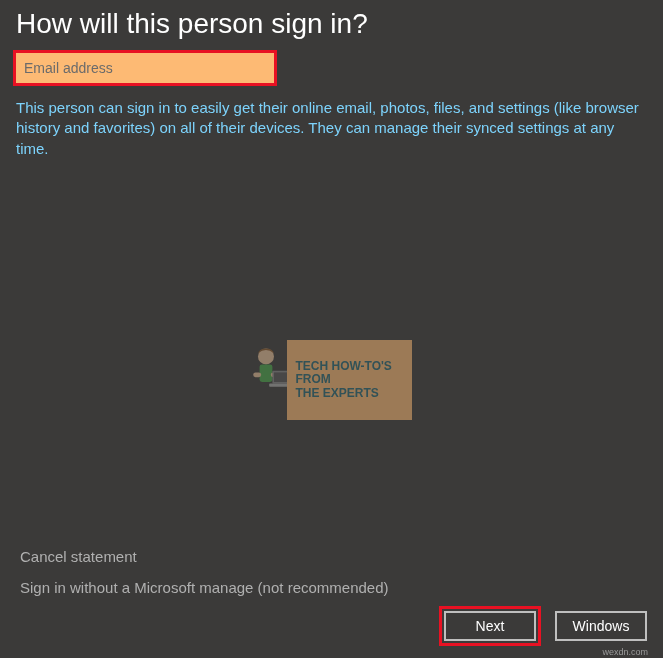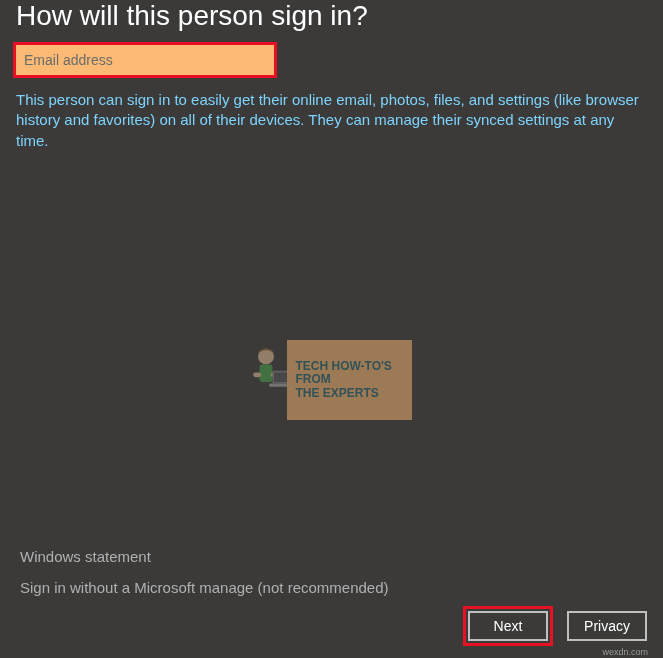--- a/index.html
+++ b/index.html
@@ -10,21 +10,21 @@
     body {
       width: 663px;
       height: 658px;
       background-color: #3b3a39;
       font-family: "Segoe UI", Tahoma, sans-serif;
       color: #ffffff;
       overflow: hidden;
       position: relative;
     }
     .content {
-      padding: 0 16px 0 16px;
+      padding: 8px 16px 0 16px;
     }
     .page-title {
       font-size: 28px;
       font-weight: 300;
       color: #ffffff;
       margin-bottom: 10px;
     }
     .intro-text {
       font-size: 15px;
       color: #ffffff;
@@ -111,21 +111,21 @@
     }
     .button-bar {
       position: absolute;
       right: 16px;
       bottom: 12px;
       display: flex;
       gap: 14px;
       align-items: center;
     }
     .btn {
-      width: 80px;
+      width: 92px;
       height: 30px;
       background-color: #3b3a39;
       border: 2px solid #bfbfbf;
       color: #ffffff;
       font-size: 14px;
       font-family: inherit;
       cursor: pointer;
       display: flex;
       align-items: center;
       justify-content: center;
@@ -168,24 +168,24 @@
     <rect x="40" y="38" width="20" height="12" fill="#555"></rect>
     <rect x="34" y="52" width="30" height="4" rx="1" fill="#aaa"></rect>
   </svg>
   <div class="watermark-badge">
     <div>TECH HOW-TO'S FROM</div>
     <div>THE EXPERTS</div>
   </div>
 </div>
 
 <div class="bottom-links">
-  <a class="privacy-link">Windows statement</a>
+  <a class="privacy-link">Cancel statement</a>
   <a class="no-ms-link">Sign in without a Microsoft manage (not recommended)</a>
 </div>
 
 <div class="button-bar">
   <div class="btn-highlight">
     <button class="btn">Next</button>
   </div>
-  <button class="btn">Privacy</button>
+  <button class="btn">Windows</button>
 </div>
 
 <div class="watermark-source">wexdn.com</div>
 
 </body></html>

